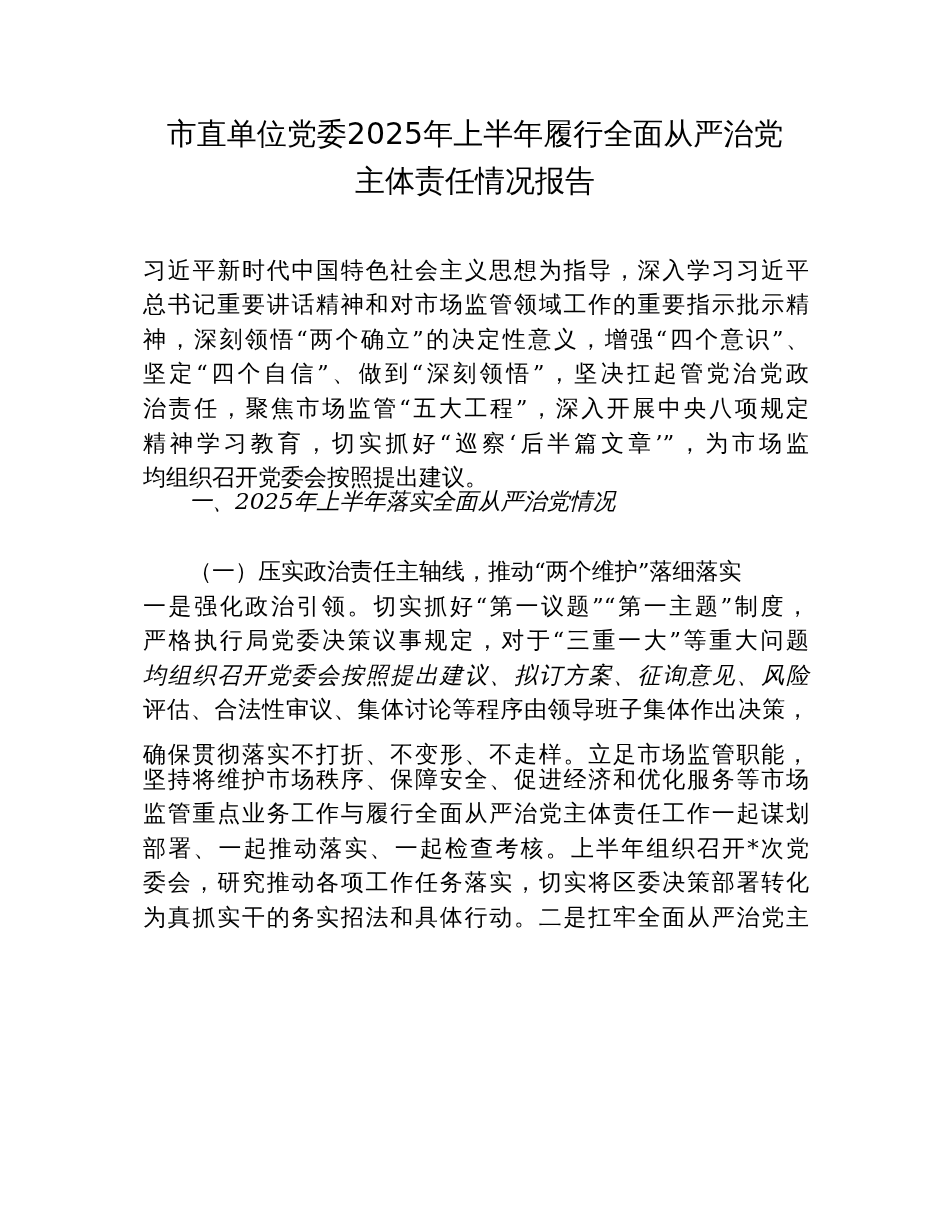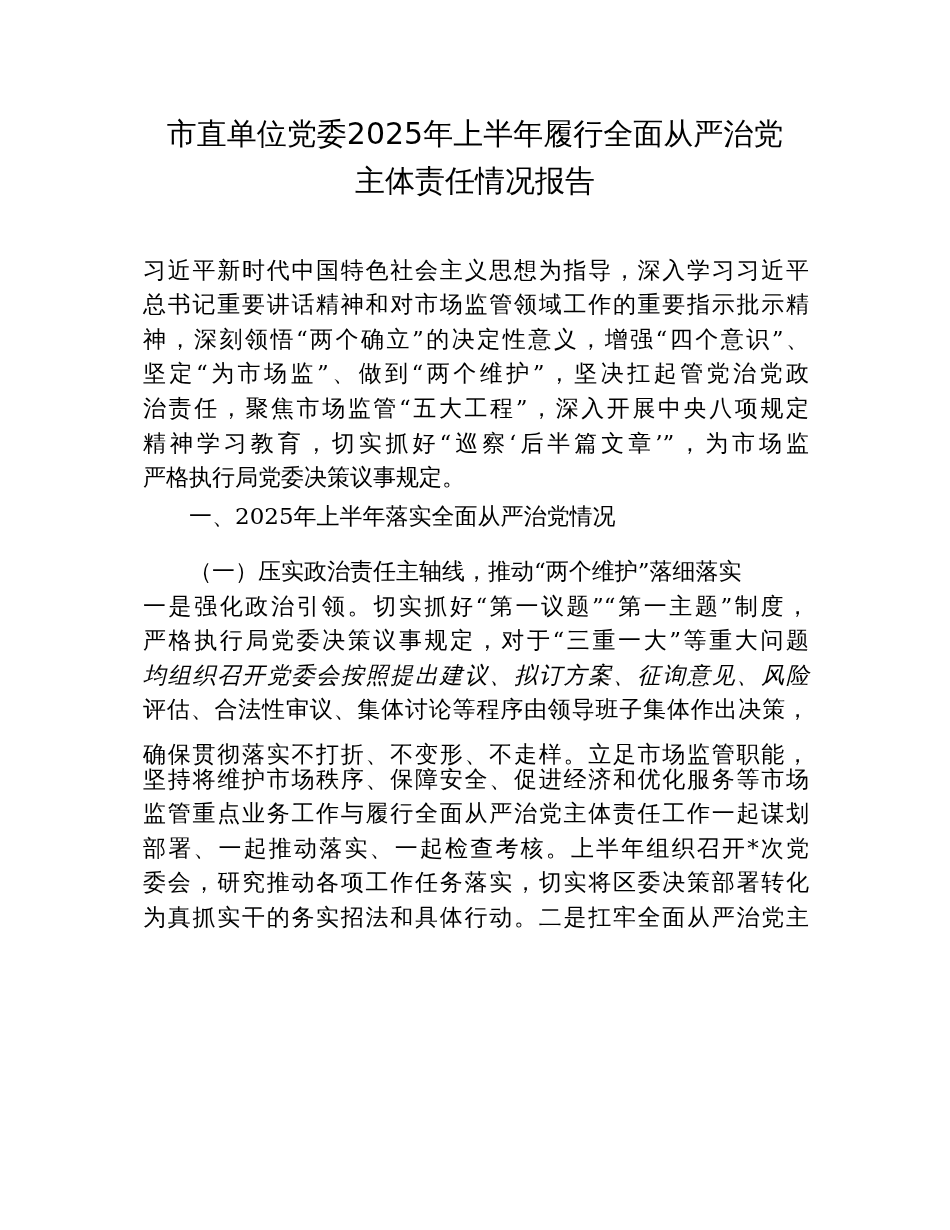--- a/index.html
+++ b/index.html
@@ -59,26 +59,26 @@
 <body>
 
 <div class="page">
 
   <div class="title title-line-1">市直单位党委2025年上半年履行全面从严治党</div>
   <div class="title title-line-2">主体责任情况报告</div>
 
   <div class="body-line" style="top:255px;">习近平新时代中国特色社会主义思想为指导，深入学习习近平</div>
   <div class="body-line" style="top:289px;">总书记重要讲话精神和对市场监管领域工作的重要指示批示精</div>
   <div class="body-line" style="top:324px;">神，深刻领悟“两个确立”的决定性意义，增强“四个意识”、</div>
-  <div class="body-line" style="top:358px;">坚定“为市场监”、做到“两个维护”，坚决扛起管党治党政</div>
+  <div class="body-line" style="top:358px;">坚定“四个自信”、做到“深刻领悟”，坚决扛起管党治党政</div>
   <div class="body-line" style="top:393px;">治责任，聚焦市场监管“五大工程”，深入开展中央八项规定</div>
   <div class="body-line" style="top:428px;">精神学习教育，切实抓好“巡察‘后半篇文章’”，为市场监</div>
-  <div class="body-line last" style="top:462px;">严格执行局党委决策议事规定。</div>
+  <div class="body-line last" style="top:462px;">均组织召开党委会按照提出建议。</div>
 
-  <div class="body-line indent last" style="top:501px;">一、2025年上半年落实全面从严治党情况</div>
+  <div class="body-line indent last" style="top:486px;font-style:italic;">一、2025年上半年落实全面从严治党情况</div>
 
   <div class="body-line indent last" style="top:556px;">（一）压实政治责任主轴线，推动“两个维护”落细落实</div>
 
   <div class="body-line" style="top:591px;">一是强化政治引领。切实抓好“第一议题”“第一主题”制度，</div>
   <div class="body-line" style="top:625px;">严格执行局党委决策议事规定，对于“三重一大”等重大问题</div>
   <div class="body-line" style="top:660px;font-style:italic;">均组织召开党委会按照提出建议、拟订方案、征询意见、风险</div>
   <div class="body-line" style="top:694px;">评估、合法性审议、集体讨论等程序由领导班子集体作出决策，</div>
   <div class="body-line" style="top:729px;margin-top:10px;">确保贯彻落实不打折、不变形、不走样。立足市场监管职能，</div>
   <div class="body-line" style="top:764px;">坚持将维护市场秩序、保障安全、促进经济和优化服务等市场</div>
   <div class="body-line" style="top:798px;">监管重点业务工作与履行全面从严治党主体责任工作一起谋划</div>

